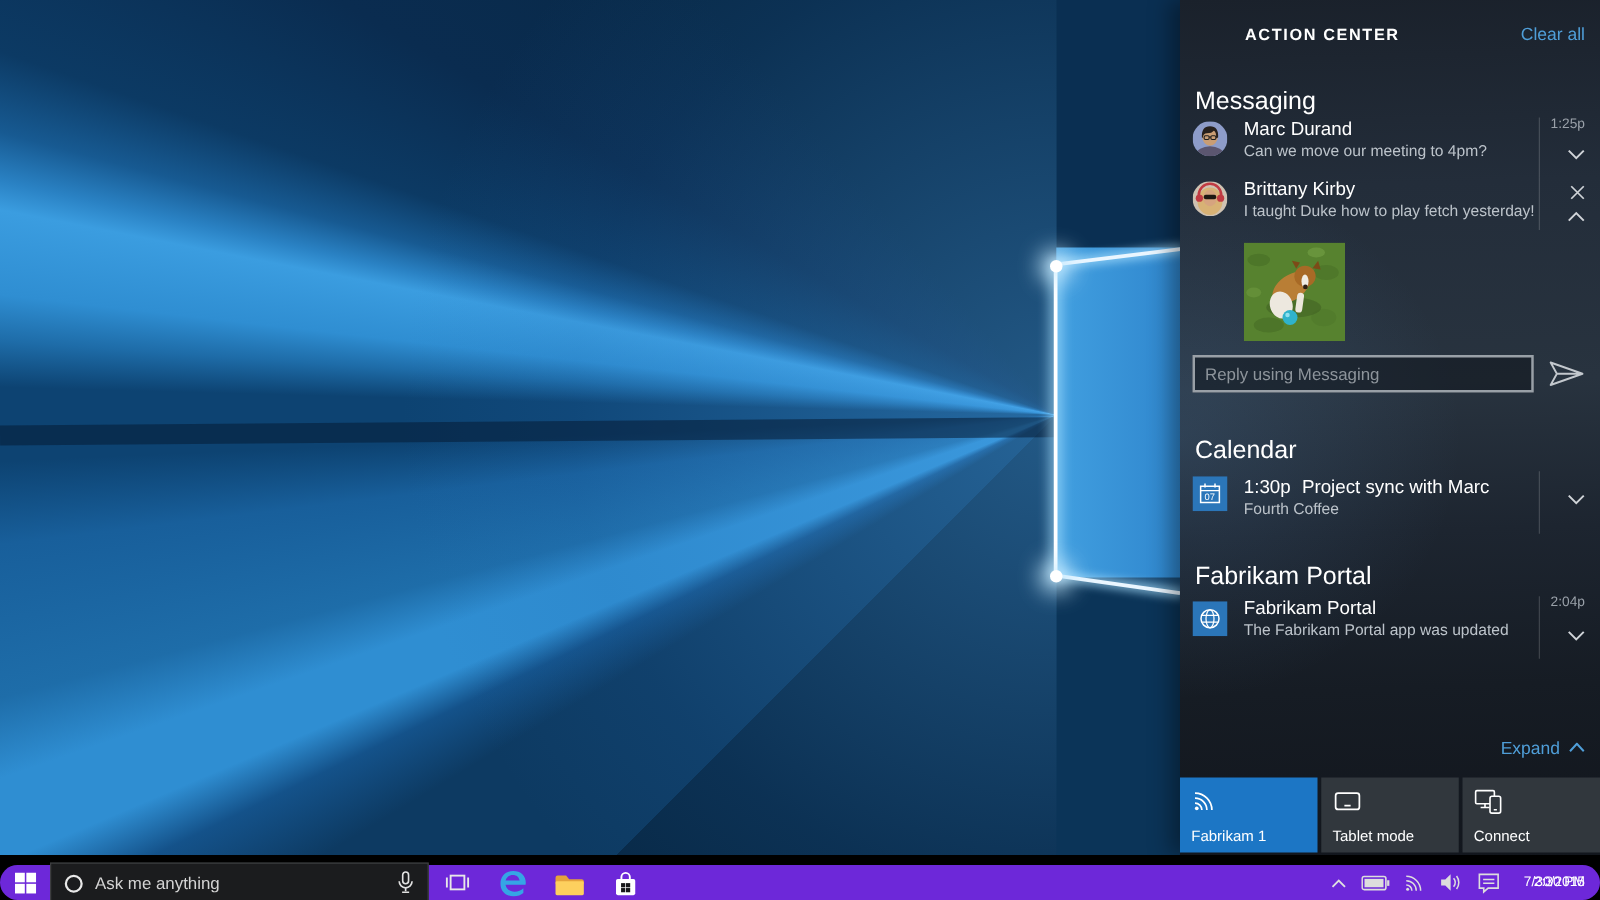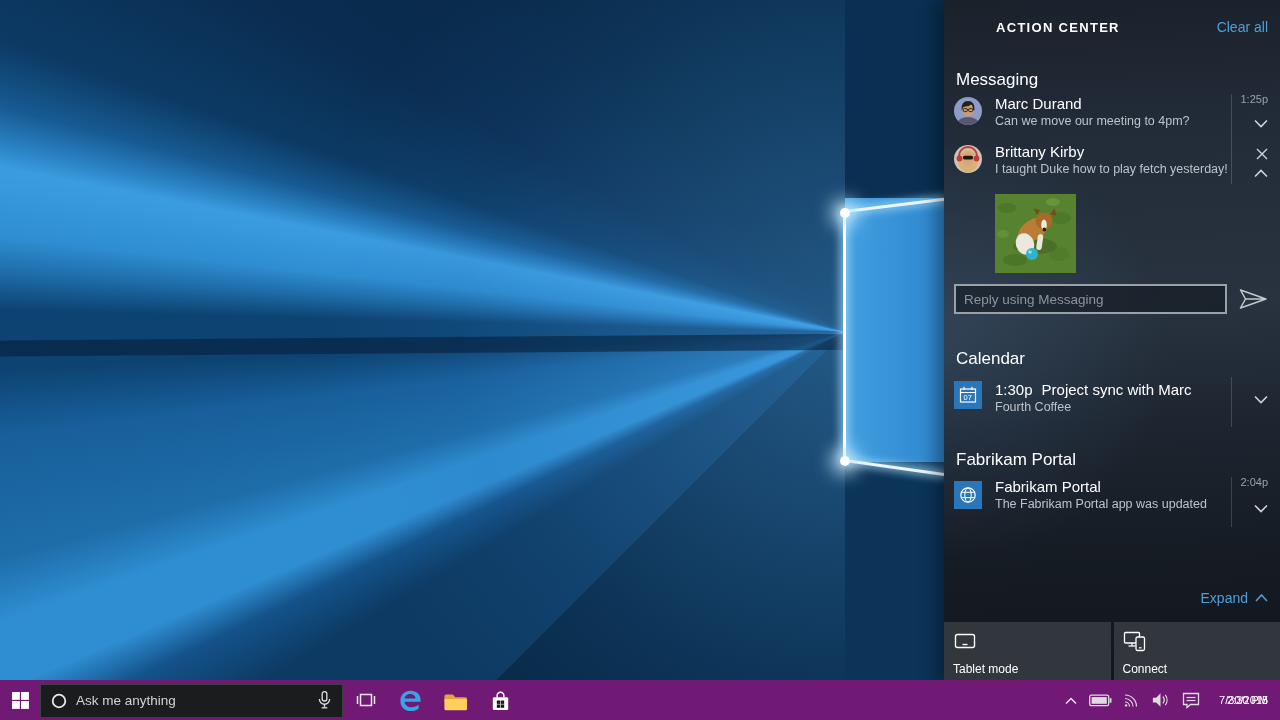--- a/index.html
+++ b/index.html
@@ -40,21 +40,21 @@
   
   .panel { position:absolute; right:0; top:0; width:336px; height:684px; color:#fff;
     background:
       radial-gradient(300px 280px at 0px 350px, rgba(90,140,190,.20), transparent 75%),
       linear-gradient(178deg,#1a212b 0%,#232d3a 22%,#28333f 45%,#1d2530 62%,#161c24 80%,#12161d 100%);
     box-shadow:-8px 0 16px rgba(0,0,0,.35); }
   .ac-header { position:absolute; top:16px; left:12px; right:12px; height:22px;
     display:flex; justify-content:space-between; align-items:center;margin-left:40px; }
   .ac-title { font-size:13px; font-weight:bold; letter-spacing:1.3px; }
   .link { color:#4f9ed8; font-size:14px; cursor:default; }
-  .sec-label { position:absolute; left:12px; font-size:17px; color:#fff; }
+  .sec-label { position:absolute; left:12px; font-size:20px; color:#fff; }
 
   .notif { position:absolute; left:0; right:0; }
   .avatar { position:absolute; left:10px; top:5px; width:28px; height:28px; border-radius:50%;
     overflow:hidden; }
   .sq-icon { position:absolute; left:10px; top:6px; width:28px; height:40px; }
   .n-name { position:absolute; left:51px; top:3px; font-size:15px; color:#fff; white-space:nowrap; }
   .n-msg { position:absolute; left:51px; top:22px; font-size:12.5px; color:#bcc3ca; white-space:nowrap; }
   .n-time { position:absolute; right:12px; top:1px; font-size:11px; color:#9aa1a9; }
   .n-divider { position:absolute; right:48px; top:2px; width:1px; background:rgba(255,255,255,.16); }
   .icon-btn { position:absolute; background:none; border:none; padding:0; line-height:0; cursor:default; }
@@ -73,22 +73,22 @@
 
   .expand-row { position:absolute; top:590px; right:12px; display:flex; align-items:center; gap:7px; }
 
   .tiles { position:absolute; left:0; right:0; top:622px; height:60px; display:flex; gap:3px; }
   .tile { flex:1; position:relative; background:#31373d; cursor:default; }
   .tile.active { background:#1c76c5; }
   .tile-icon { position:absolute; left:9px; top:7px; }
   .tile-label { position:absolute; left:9px; bottom:6px; font-size:12px; color:#fff; white-space:nowrap; }
 
   
-  .taskbar { position:absolute; left:0; bottom:0; width:1280px; height:40px; background:#701a75;
-    display:flex; align-items:center; }
+  .taskbar { position:absolute; left:0; bottom:0; width:1280px; height:28px; background:#6d28d9;
+    display:flex; align-items:center;border-radius:15px; }
   .tb-start { width:40px; height:36px; display:flex; align-items:center; justify-content:center;
     background:none; border:none; }
   .tb-search { position:relative; width:303px; height:34px; margin-top:1px; background:#1b1c1e;
     border:1px solid #3d3e40; display:flex; align-items:center; }
   .tb-search .ring { margin:0 9px 0 10px; line-height:0; }
   .tb-search input { flex:1; background:transparent; border:none; outline:none; color:#e6e6e6;
     font-size:13.5px; }
   .tb-search input::placeholder { color:#d4d4d4; }
   .tb-search .mic { background:none; border:none; line-height:0; margin-right:10px; }
   .tb-btn { width:45px; height:36px; display:flex; align-items:center; justify-content:center;
@@ -255,20 +255,29 @@
     </div>
 
     <div class="expand-row">
       <span class="link">Expand</span>
       <svg width="13" height="8" viewBox="0 0 13 8">
         <polyline points="1,7 6.5,1 12,7" fill="none" stroke="#4f9ed8" stroke-width="1.6"></polyline>
         </svg>
     </div>
 
     <div class="tiles">
+      <div class="tile active">
+        <span class="tile-icon">
+          <svg width="22" height="22" viewBox="0 0 22 22">
+            <path d="M3 13.5 A5.5 5.5 0 0 1 8.5 19 M3 9.5 A9.5 9.5 0 0 1 12.5 19 M3 5.5 A13.5 13.5 0 0 1 16.5 19" fill="none" stroke="#fff" stroke-width="1.4"></path>
+            <circle cx="4.4" cy="17.6" r="1.5" fill="#fff"></circle>
+          </svg>
+        </span>
+        <span class="tile-label">Fabrikam 1</span>
+      </div>
       <div class="tile">
         <span class="tile-icon">
           <svg width="24" height="23" viewBox="0 0 24 23">
             <rect x="2.5" y="5.5" width="19" height="13" rx="2" fill="none" stroke="#fff" stroke-width="1.4"></rect>
             <line x1="9.5" y1="15.5" x2="14.5" y2="15.5" stroke="#fff" stroke-width="1.4"></line>
           </svg>
         </span>
         <span class="tile-label">Tablet mode</span>
       </div>
       <div class="tile">

